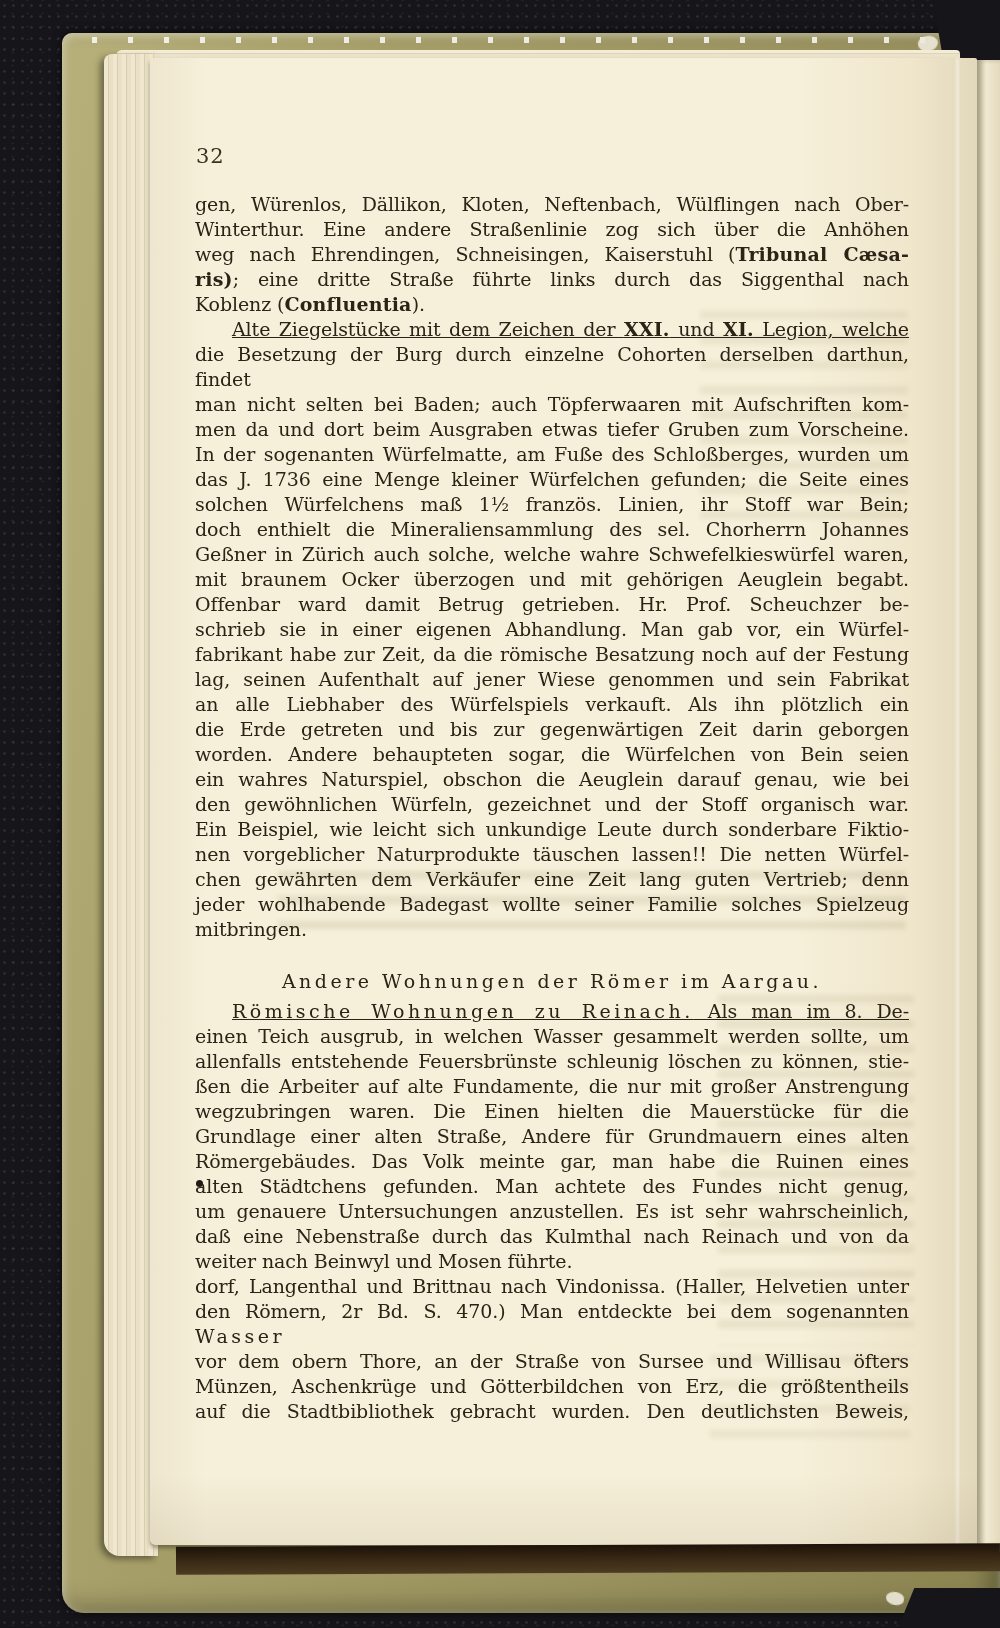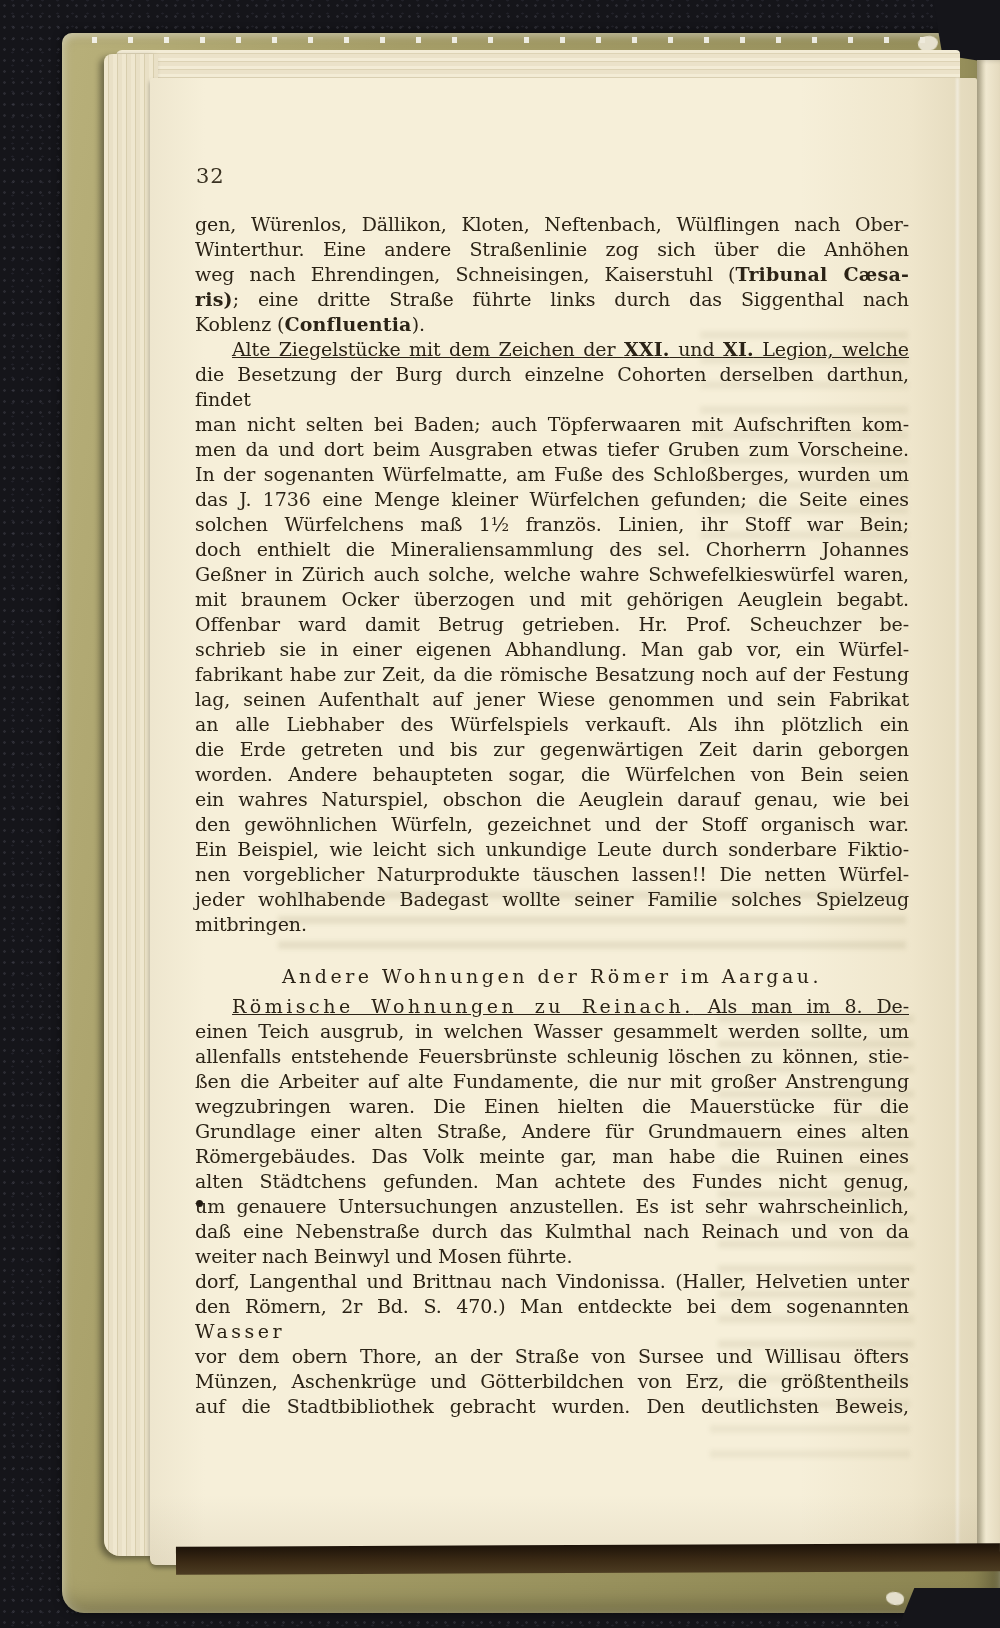--- a/index.html
+++ b/index.html
@@ -56,21 +56,20 @@
     background:repeating-linear-gradient(90deg,#efe7cf 0 4px,#d8ceae 4px 5px,#e9e0c6 5px 9px);
     border-radius:8px 0 0 16px;
     box-shadow:-4px 3px 6px rgba(0,0,0,.4);
   }
   
   .page{
     position:absolute;left:150px;top:58px;width:827px;height:1487px;
     background:linear-gradient(90deg,#eee6ce 0px,#f6efd9 55px,#f6efd9 650px,#efe6cc 760px,#e2d8bb 827px);
     border-radius:3px 2px 0 6px;
     box-shadow:0 3px 4px rgba(0,0,0,.35);
-    margin-top:20px;
   }
   .page::after{
     content:'';position:absolute;left:0;right:0;bottom:0;height:70px;
     background:linear-gradient(180deg,transparent,rgba(120,100,60,.10));
     pointer-events:none;
   }
   .crease{
     position:absolute;left:806px;top:0;width:3px;height:100%;
     background:rgba(255,255,255,.45);filter:blur(1px);
   }
@@ -172,20 +171,21 @@
         <div class="line"><span>schrieb sie in einer eigenen Abhandlung. Man gab vor, ein Würfel-</span></div>
         <div class="line"><span>fabrikant habe zur Zeit, da die römische Besatzung noch auf der Festung</span></div>
         <div class="line"><span>lag, seinen Aufenthalt auf jener Wiese genommen und sein Fabrikat</span></div>
         <div class="line"><span>an alle Liebhaber des Würfelspiels verkauft. Als ihn plötzlich ein</span></div>
         <div class="line"><span>die Erde getreten und bis zur gegenwärtigen Zeit darin geborgen</span></div>
         <div class="line"><span>worden. Andere behaupteten sogar, die Würfelchen von Bein seien</span></div>
         <div class="line"><span>ein wahres Naturspiel, obschon die Aeuglein darauf genau, wie bei</span></div>
         <div class="line"><span>den gewöhnlichen Würfeln, gezeichnet und der Stoff organisch war.</span></div>
         <div class="line"><span>Ein Beispiel, wie leicht sich unkundige Leute durch sonderbare Fiktio-</span></div>
         <div class="line"><span>nen vorgeblicher Naturprodukte täuschen lassen!! Die netten Würfel-</span></div>
+        <div class="line"><span>chen gewährten dem Verkäufer eine Zeit lang guten Vertrieb; denn</span></div>
         <div class="line"><span>jeder wohlhabende Badegast wollte seiner Familie solches Spielzeug</span></div>
         <div class="line endline"><span>mitbringen.</span></div>
       </div>
       <div class="line heading"><span class="sp">Andere Wohnungen der Römer im Aargau.</span></div>
       <div class="para">
         <div class="line indent"><span class="sp">Römische Wohnungen zu Reinach.</span><span> Als man im 8. De-</span></div>
         <div class="line"><span>einen Teich ausgrub, in welchen Wasser gesammelt werden sollte, um</span></div>
         <div class="line"><span>allenfalls entstehende Feuersbrünste schleunig löschen zu können, stie-</span></div>
         <div class="line"><span>ßen die Arbeiter auf alte Fundamente, die nur mit großer Anstrengung</span></div>
         <div class="line"><span>wegzubringen waren. Die Einen hielten die Mauerstücke für die</span></div>

